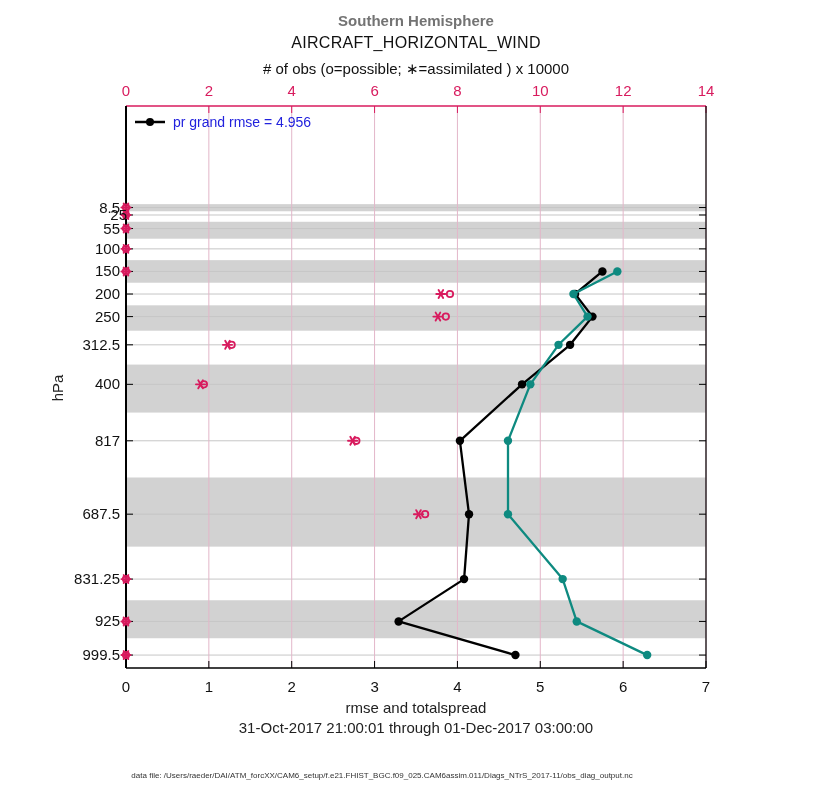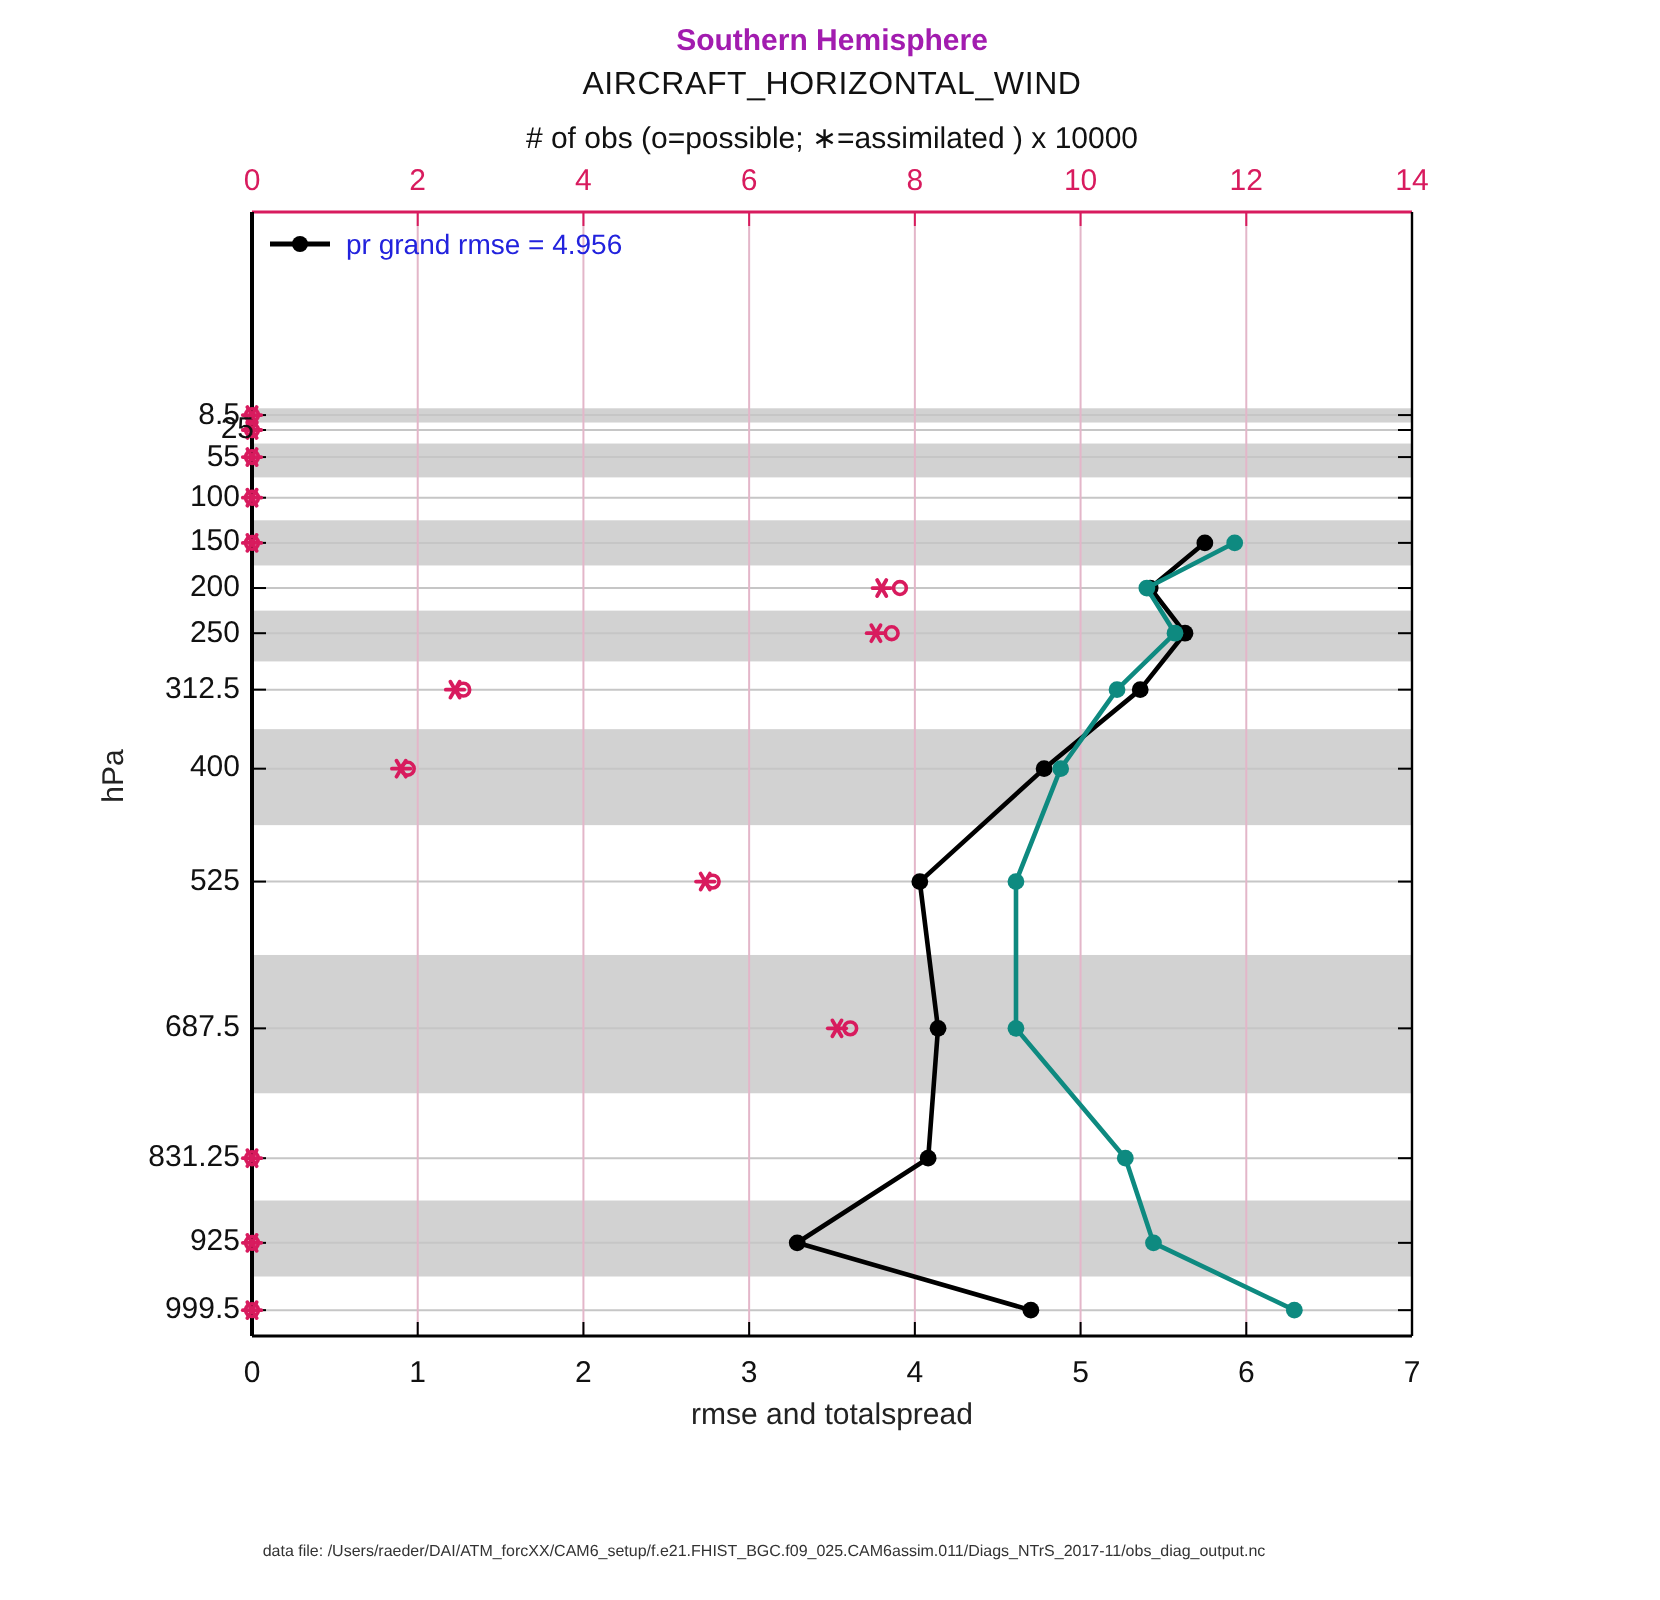--- a/index.html
+++ b/index.html
@@ -1,19 +1,19 @@
 <!DOCTYPE html>
 <html><head>
 <meta charset="utf-8">
 <style>
   html,body{margin:0;padding:0;background:#ffffff;}
   .fig{position:relative;width:830px;height:800px;background:#ffffff;overflow:hidden;
        font-family:"Liberation Sans", sans-serif;color:#111;}
   .abs{position:absolute;}
-  .title1{left:126px;top:12px;width:580px;text-align:center;font-size:15px;font-weight:bold;color:#a21caf;}
+  .title1{left:126px;top:12px;width:580px;text-align:center;font-size:15px;font-weight:bold;color:#737373;}
   .title2{left:126px;top:34px;width:580px;text-align:center;font-size:16px;font-weight:normal;color:#111;letter-spacing:.3px;}
   .subtitle{left:126px;top:60px;width:580px;text-align:center;font-size:15px;}
   .xlabel{left:126px;top:699px;width:580px;text-align:center;font-size:15px;color:#222;}
   .caption{left:126px;top:719px;width:580px;text-align:center;font-size:15px;color:#222;}
   .footer{left:0;top:771px;width:764px;text-align:center;font-size:8px;color:#333;}
   .ylab{left:57px;top:388px;transform:translate(-50%,-50%) rotate(-90deg);font-size:15px;color:#222;}
   #plot-svg{position:absolute;left:0;top:0;}
   .tickx{position:absolute;width:44px;text-align:center;font-size:15px;}
   .ticky{position:absolute;width:82px;text-align:right;font-size:15px;color:#111;height:18px;line-height:18px;}
   #legend{left:133px;top:112px;}
@@ -199,21 +199,21 @@
   <div class="abs" id="y-ticks">
       <div class="ticky" style="left: 38px; top: 198.539px;">8.5</div>
       <div class="ticky" style="left: 45px; top: 205.99px;">25</div>
       <div class="ticky" style="left: 38px; top: 219.538px;">55</div>
       <div class="ticky" style="left: 38px; top: 239.86px;">100</div>
       <div class="ticky" style="left: 38px; top: 262.44px;">150</div>
       <div class="ticky" style="left: 38px; top: 285.02px;">200</div>
       <div class="ticky" style="left: 38px; top: 307.6px;">250</div>
       <div class="ticky" style="left: 38px; top: 335.825px;">312.5</div>
       <div class="ticky" style="left: 38px; top: 375.34px;">400</div>
-      <div class="ticky" style="left: 38px; top: 431.79px;">525</div>
+      <div class="ticky" style="left: 38px; top: 431.79px;">817</div>
       <div class="ticky" style="left: 38px; top: 505.175px;">687.5</div>
       <div class="ticky" style="left: 38px; top: 570.092px;">831.25</div>
       <div class="ticky" style="left: 38px; top: 612.43px;">925</div>
       <div class="ticky" style="left: 38px; top: 646.074px;">999.5</div>
     </div>
   <div class="abs" id="bottom-ticks">
       <div class="tickx" style="left: 104px; top: 678px; color: rgb(17, 17, 17);">0</div>
       <div class="tickx" style="left: 186.857px; top: 678px; color: rgb(17, 17, 17);">1</div>
       <div class="tickx" style="left: 269.714px; top: 678px; color: rgb(17, 17, 17);">2</div>
       <div class="tickx" style="left: 352.571px; top: 678px; color: rgb(17, 17, 17);">3</div>
@@ -228,14 +228,15 @@
       <div class="leg-row">
         <svg width="34" height="12">
           <line x1="2" x2="32" y1="6" y2="6" stroke="#000000" stroke-width="2.5"></line>
           <circle cx="17" cy="6" r="4" fill="#000000"></circle>
         </svg>
         <span style="color: rgb(34, 34, 221);">pr grand rmse = 4.956</span>
       </div>
     </div>
 
   <div class="abs xlabel">rmse and totalspread</div>
+  <div class="abs caption">31-Oct-2017 21:00:01 through 01-Dec-2017 03:00:00</div>
   <div class="abs footer">data file: /Users/raeder/DAI/ATM_forcXX/CAM6_setup/f.e21.FHIST_BGC.f09_025.CAM6assim.011/Diags_NTrS_2017-11/obs_diag_output.nc</div>
 </div>
 
 </body></html>

